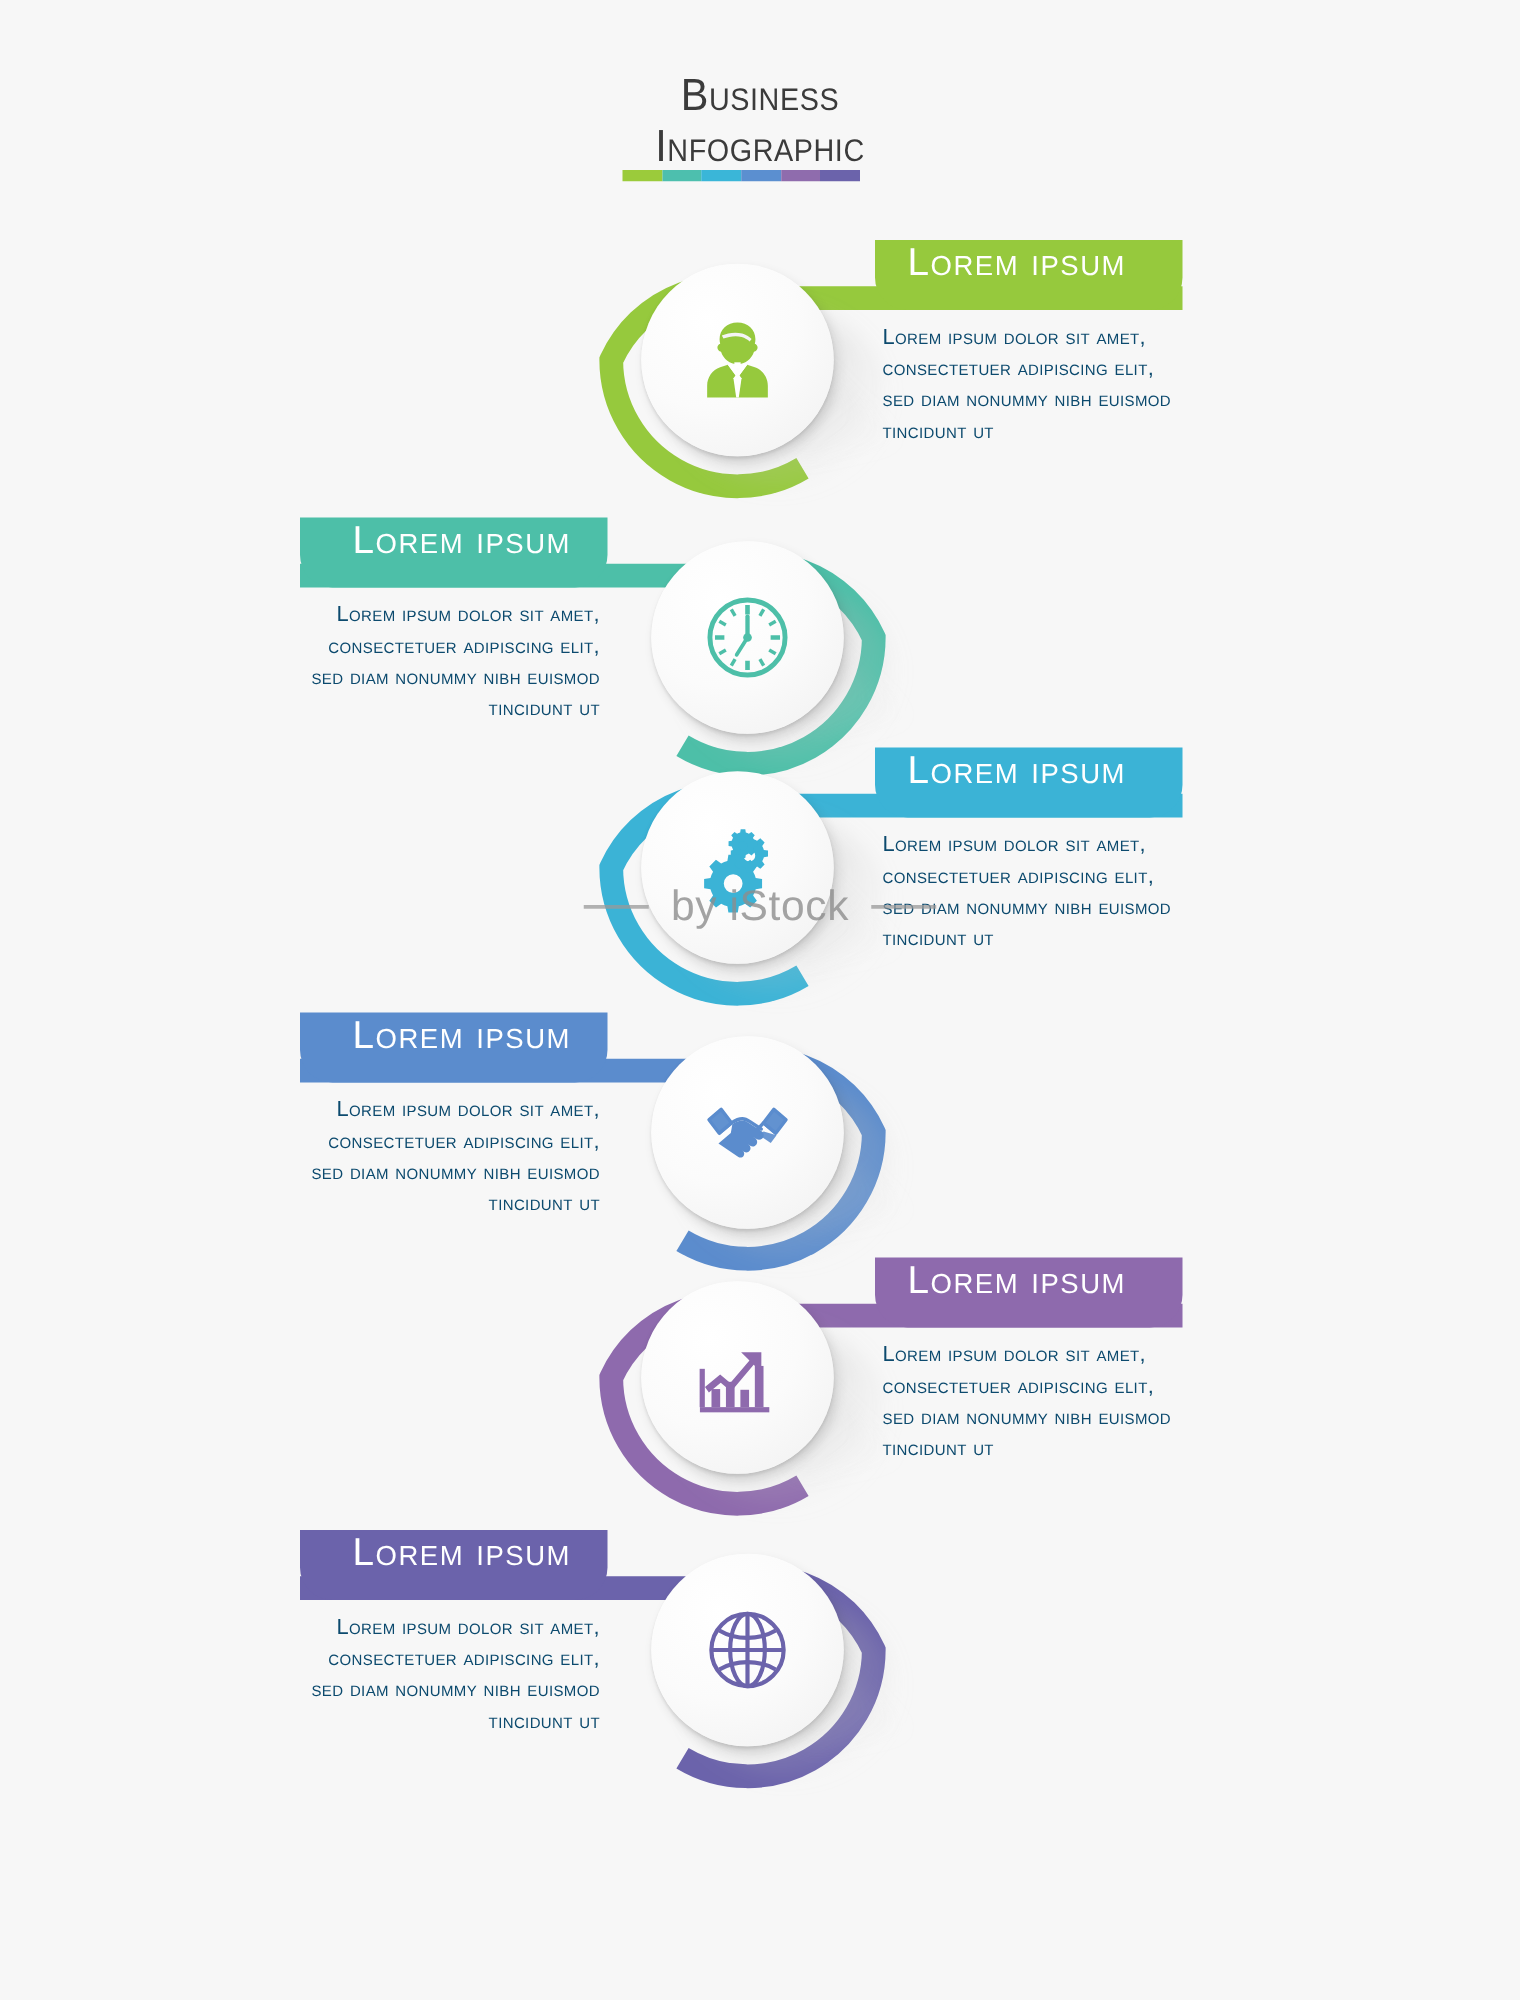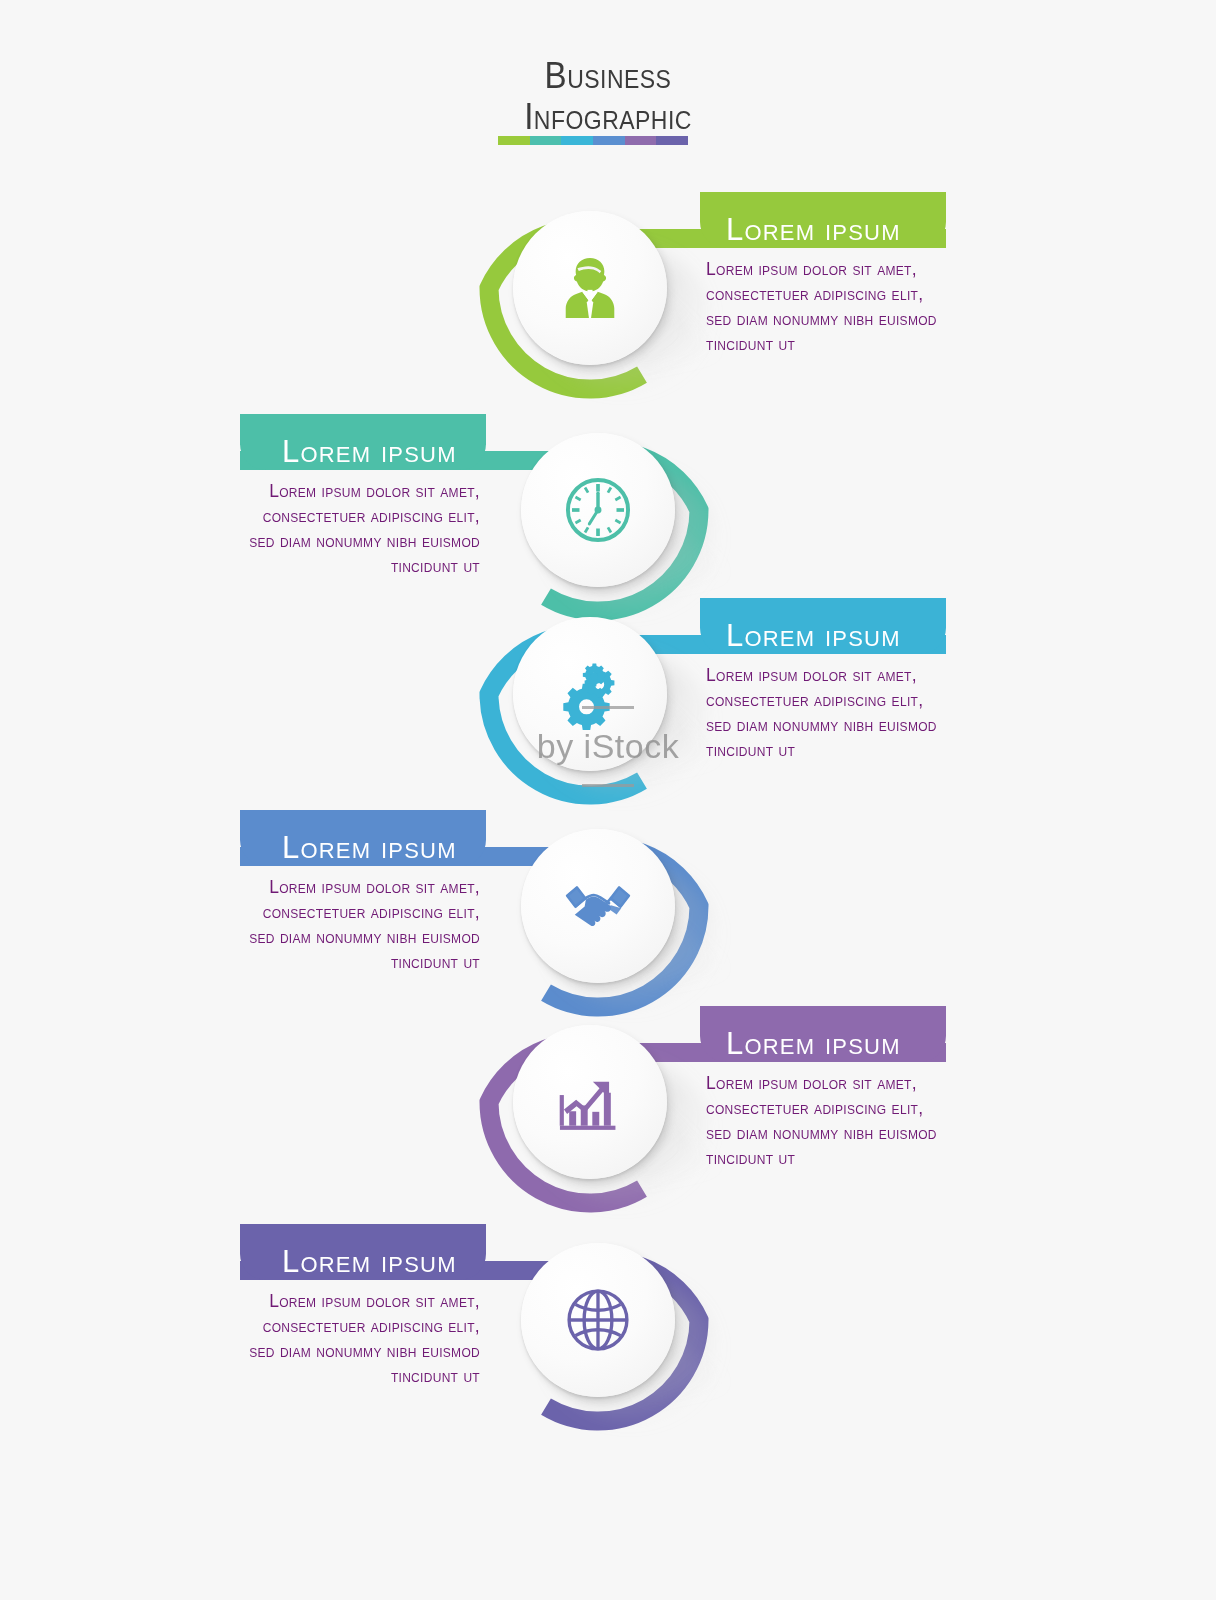--- a/index.html
+++ b/index.html
@@ -35,21 +35,21 @@
   }
   .title-bar span{flex:1 1 auto;height:100%;}
 
   
   #art{position:absolute;left:0;top:0;width:1216px;height:1600px;}
 
   
   .ribbon{
     position:absolute;
     height:56px;
-    display:flex;align-items:flex-end;
+    display:flex;align-items:flex-start;
     color:#ffffff;
     font-variant:small-caps;
     font-size:31px;
     letter-spacing:1.2px;
     z-index:6;
     box-sizing:border-box;
   }
   .ribbon.right{
     left:700px;width:246px;
     border-radius:0 0 26px 26px;
@@ -63,21 +63,21 @@
     padding-left:42px;
   }
 
   
   .bodytext{
     position:absolute;
     width:240px;
     font-variant:small-caps;
     font-size:17.5px;
     line-height:1.42;
-    color:#701a75;
+    color:#0c4a6e;
     letter-spacing:0.3px;
     z-index:6;
   }
   .bodytext.right{left:706px;text-align:left;}
   .bodytext.left{left:240px;width:240px;text-align:right;}
 
   
   .node{
     position:absolute;
     width:154px;height:154px;
@@ -98,21 +98,20 @@
     font-family:"Liberation Serif", serif;
   }
   .wm-main{
     font-size:96px;color:#8e8e8e;opacity:0.78;
     letter-spacing:6px;line-height:1;
     display:block;
   }
   .wm-sub{
     display:flex;align-items:center;justify-content:center;gap:18px;
     margin-top:6px;
-    flex-direction:column;
   }
   .wm-sub .dash{width:52px;height:3px;background:#9a9a9a;opacity:0.75;}
   .wm-sub .txt{
     font-family:"Liberation Sans", sans-serif;
     font-size:34px;color:#8e8e8e;opacity:0.8;letter-spacing:0.5px;
   }
 </style>
 </head>
 <body>
 

